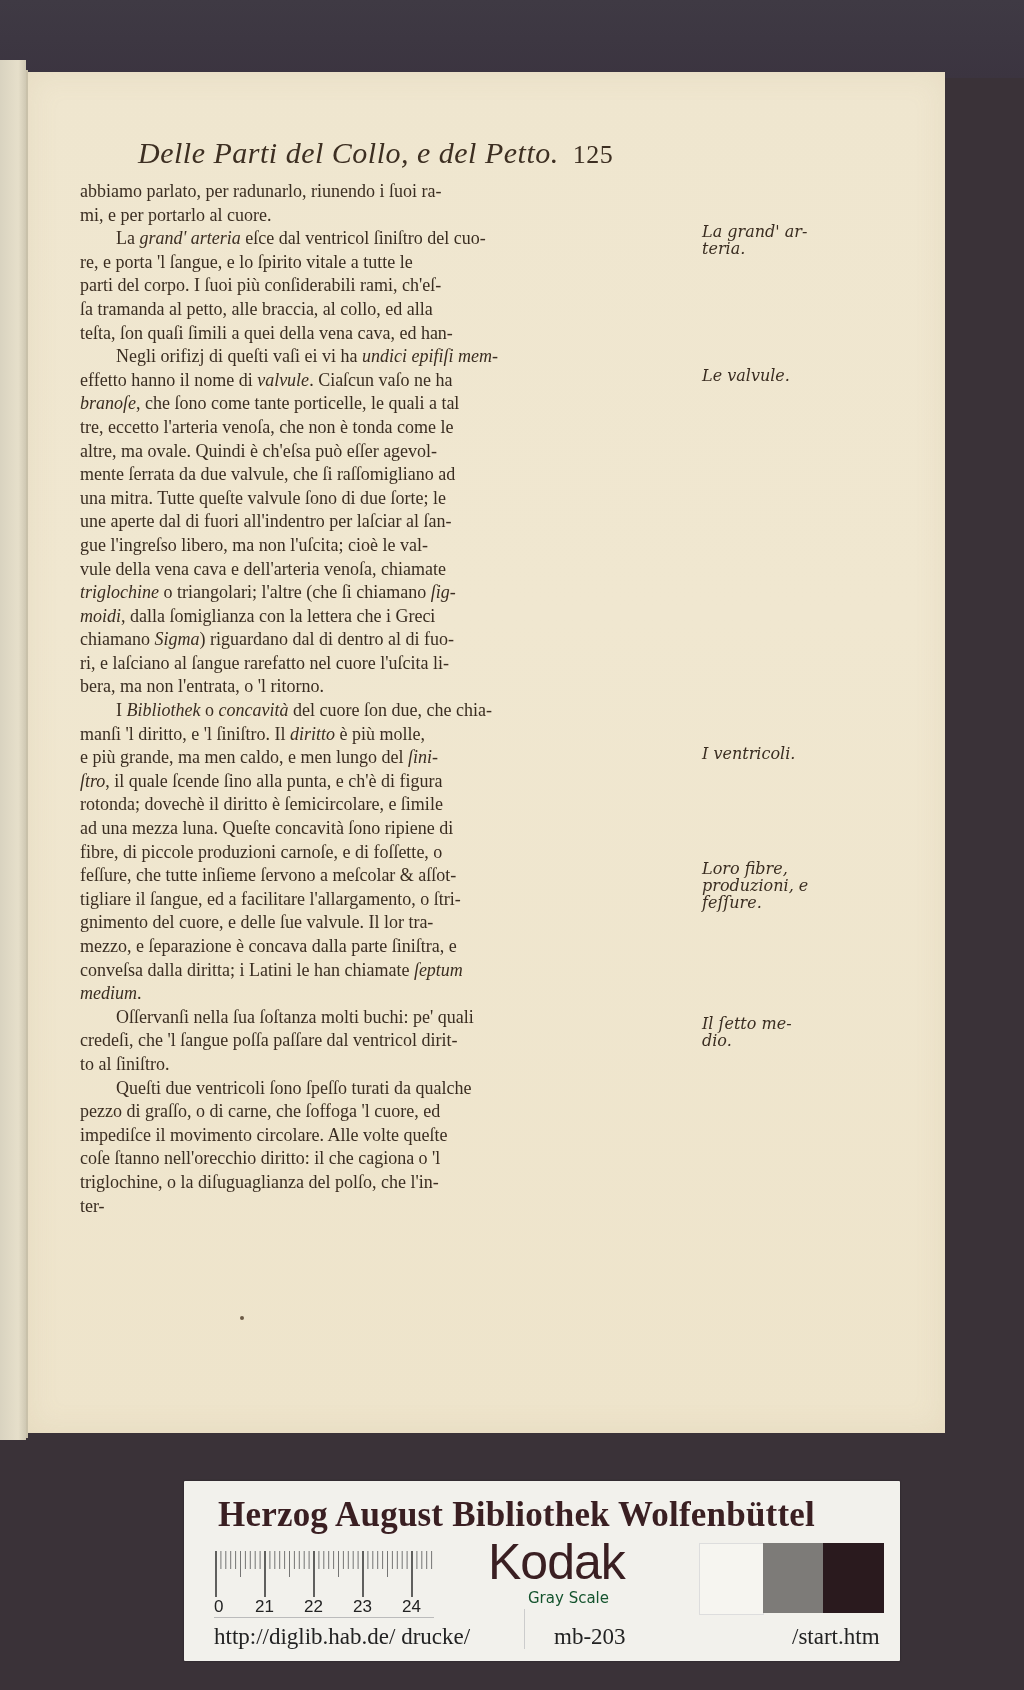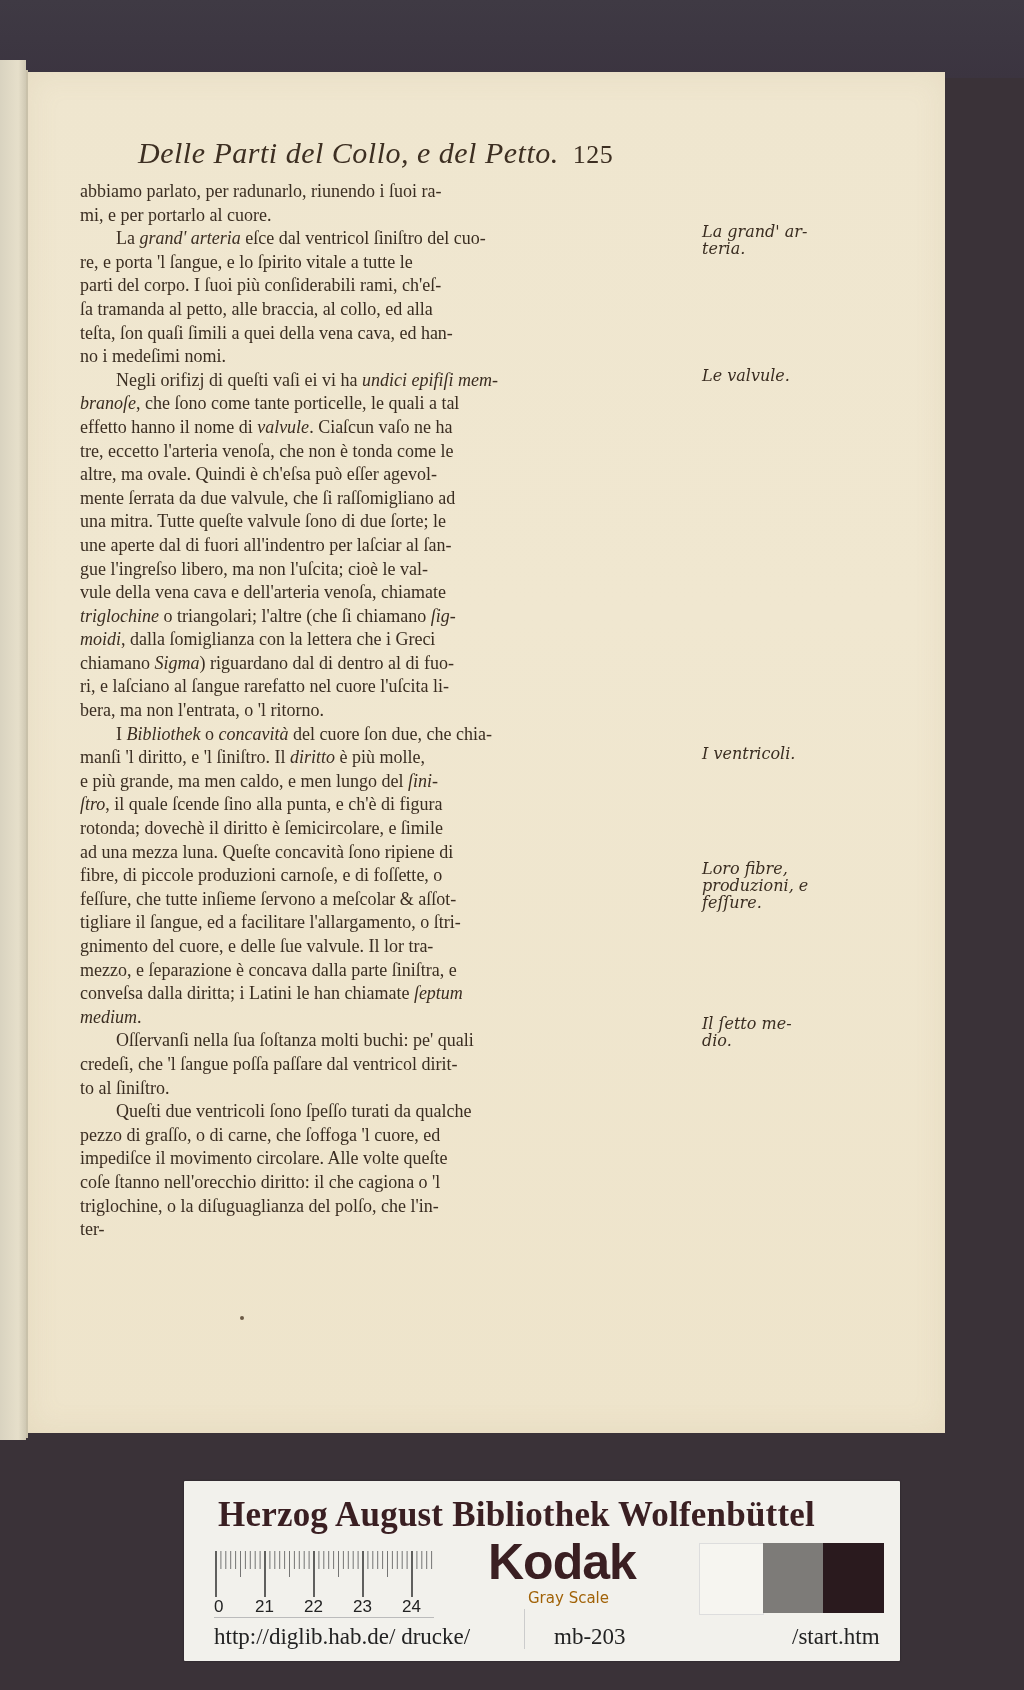--- a/index.html
+++ b/index.html
@@ -61,26 +61,26 @@
     position: absolute; left: 30px; top: 64px; width: 220px; height: 80px;
   }
   .ruler-ticks { position: absolute; left: 0; top: 4px; width: 220px; height: 50px; }
   .ruler-labels { position: absolute; left: 0; top: 52px; width: 220px; height: 20px; }
   .ruler-label {
     position: absolute; font-family: "Liberation Sans", sans-serif; font-size: 17px; color: #222;
   }
   .ruler-border { position: absolute; left: 0; top: 72px; width: 220px; height: 1px; background: #bbb; }
   .kodak {
     position: absolute; left: 304px; top: 52px;
-    font-family: "Liberation Sans", sans-serif; font-weight: bold; font-size: 50px;
+    font-family: "Liberation Sans", sans-serif; font-weight: normal; font-size: 50px;
     color: #3a1f22; letter-spacing: -1px; text-align: center;
   }
   .gray-scale {
     position: absolute; left: 344px; top: 108px;
-    font-family: "DejaVu Sans", sans-serif; font-size: 15px; color: #a16207;
+    font-family: "DejaVu Sans", sans-serif; font-size: 15px; color: #14532d;
   }
   .swatch { position: absolute; top: 62px; height: 70px; }
   .sw-white { left: 515px; width: 63px; background: #f6f5f0; border: 1px solid #ddd; }
   .sw-gray { left: 579px; width: 60px; background: #7d7b78; }
   .sw-dark { left: 639px; width: 61px; background: #2a1a1e; }
   .banner-url, .banner-id, .banner-start {
     position: absolute; top: 143px; font-family: "Liberation Serif", serif; font-size: 23px; color: #222;
   }
   .banner-url { left: 30px; }
   .banner-sep { position: absolute; left: 340px; top: 128px; width: 1px; height: 40px; background: #ccc; }
@@ -101,24 +101,23 @@
 </div>
 
 <div class="text-block" id="text-block">
     <span class="line"><span>abbiamo parlato, per radunarlo, riunendo i ſuoi ra-</span></span>
     <span class="line"><span>mi, e per portarlo al cuore.</span></span>
     <span class="line indent"><span>La </span><span class="it">grand' arteria</span><span> eſce dal ventricol ſiniſtro del cuo-</span></span>
     <span class="line"><span>re, e porta 'l ſangue, e lo ſpirito vitale a tutte le</span></span>
     <span class="line"><span>parti del corpo. I ſuoi più conſiderabili rami, ch'eſ-</span></span>
     <span class="line"><span>ſa tramanda al petto, alle braccia, al collo, ed alla</span></span>
     <span class="line"><span>teſta, ſon quaſi ſimili a quei della vena cava, ed han-</span></span>
-    <span class="line"><span>no i medeſimi nomi.</span></span>
     <span class="line indent"><span>Negli orifizj di queſti vaſi ei vi ha </span><span class="it">undici epifiſi mem-</span></span>
+    <span class="line"><span>effetto hanno il nome di </span><span class="it">valvule</span><span>. Ciaſcun vaſo ne ha</span></span>
     <span class="line"><span class="it">branoſe</span><span>, che ſono come tante porticelle, le quali a tal</span></span>
-    <span class="line"><span>effetto hanno il nome di </span><span class="it">valvule</span><span>. Ciaſcun vaſo ne ha</span></span>
     <span class="line"><span>tre, eccetto l'arteria venoſa, che non è tonda come le</span></span>
     <span class="line"><span>altre, ma ovale. Quindi è ch'eſsa può eſſer agevol-</span></span>
     <span class="line"><span>mente ſerrata da due valvule, che ſi raſſomigliano ad</span></span>
     <span class="line"><span>una mitra. Tutte queſte valvule ſono di due ſorte; le</span></span>
     <span class="line"><span>une aperte dal di fuori all'indentro per laſciar al ſan-</span></span>
     <span class="line"><span>gue l'ingreſso libero, ma non l'uſcita; cioè le val-</span></span>
     <span class="line"><span>vule della vena cava e dell'arteria venoſa, chiamate</span></span>
     <span class="line"><span class="it">triglochine</span><span> o triangolari; l'altre (che ſi chiamano </span><span class="it">ſig-</span></span>
     <span class="line"><span class="it">moidi</span><span>, dalla ſomiglianza con la lettera che i Greci</span></span>
     <span class="line"><span>chiamano </span><span class="it">Sigma</span><span>) riguardano dal di dentro al di fuo-</span></span>

